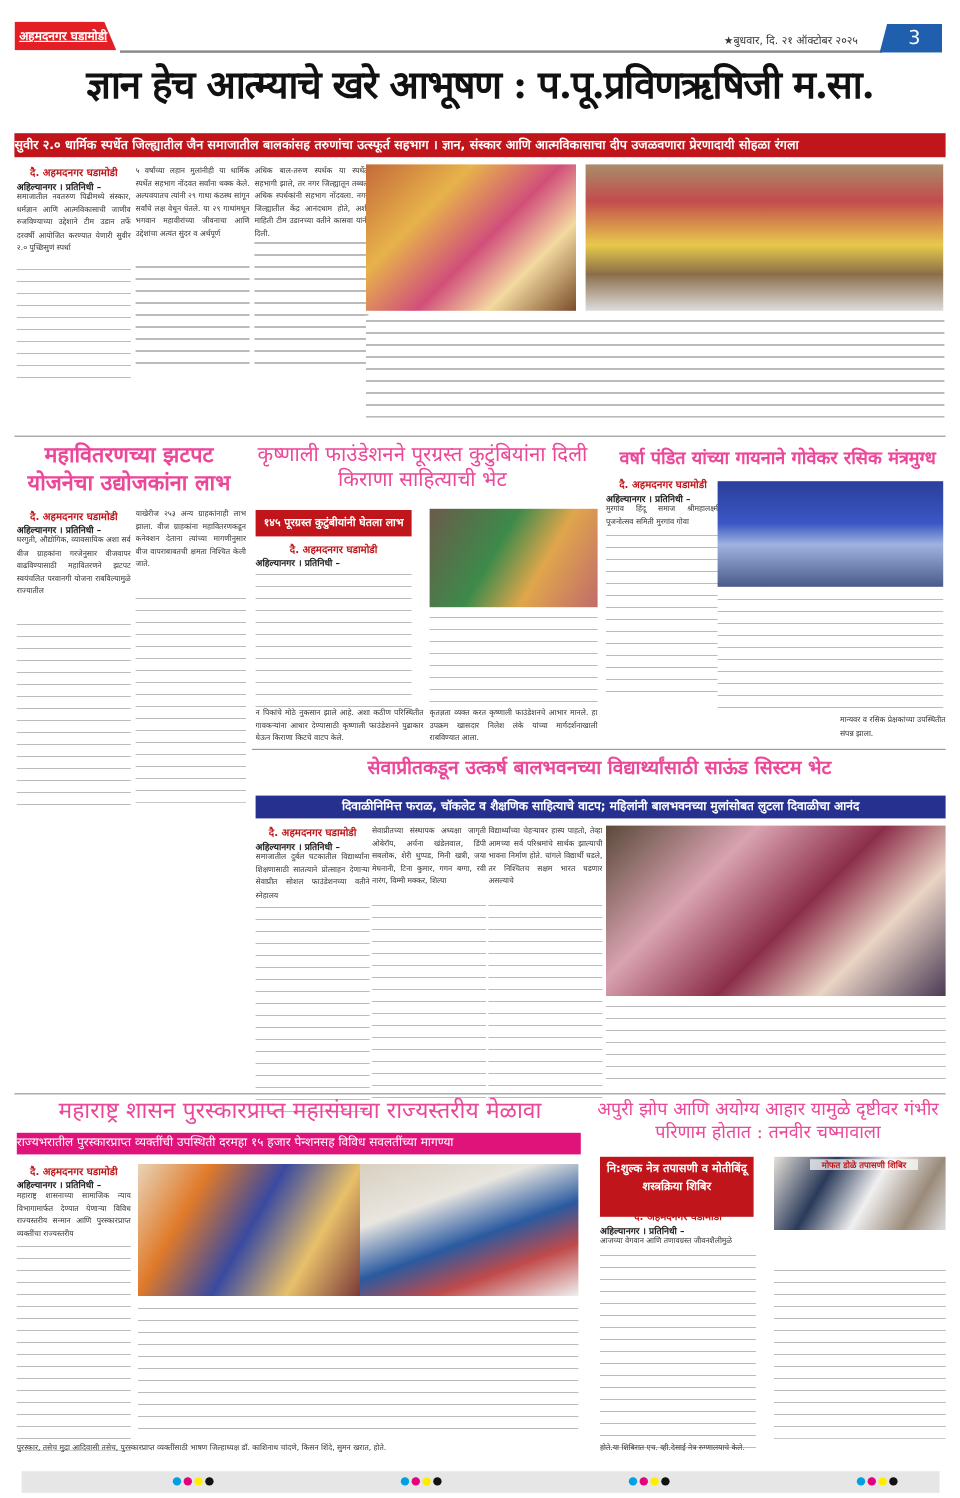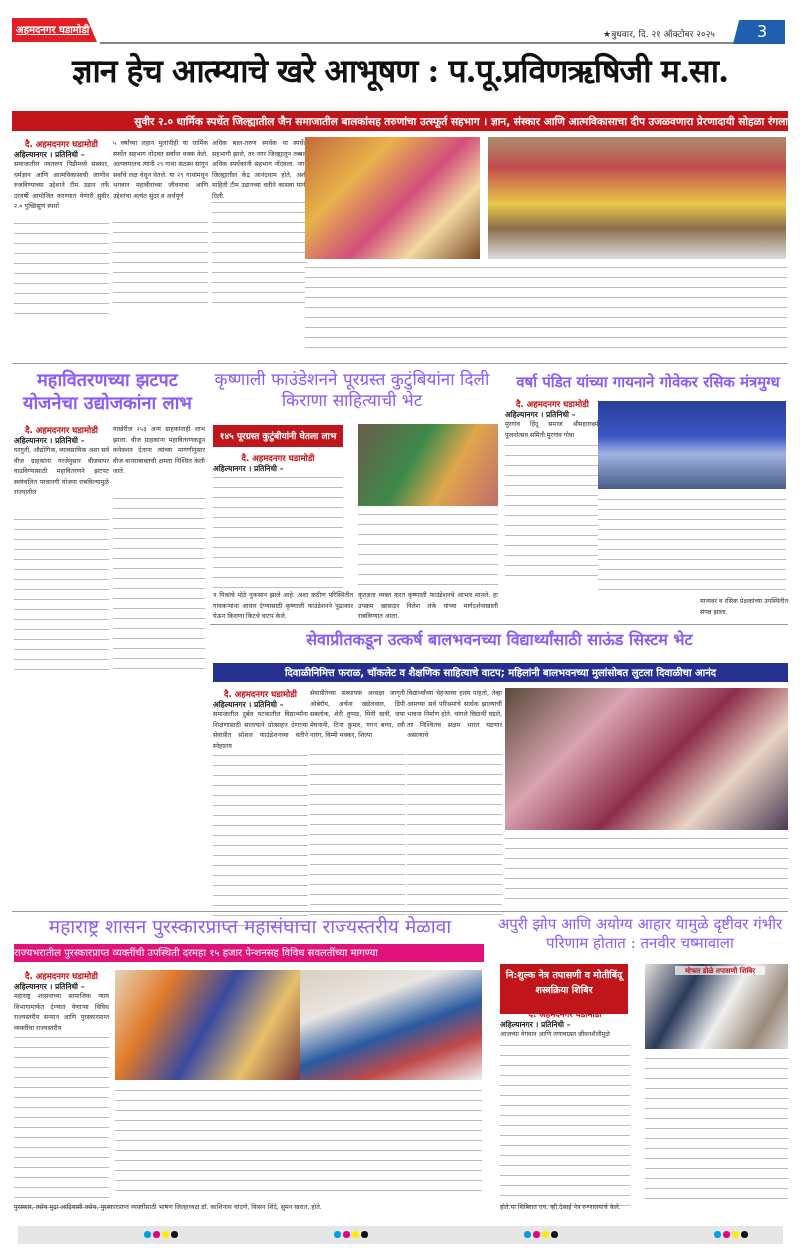--- a/index.html
+++ b/index.html
@@ -6,27 +6,27 @@
 body{width:800px;height:1248px;background:#fff;font-family:"DejaVu Sans",sans-serif;color:#222;position:relative;overflow:hidden}
 .abs{position:absolute}
 .masthead{left:12px;top:18px;width:85px;height:24px;background:#e31e24;clip-path:polygon(0 0,88% 0,100% 100%,0 100%)}
 .masthead span{color:#fff;font-size:10px;font-weight:bold;line-height:24px;padding-left:4px;text-decoration:underline}
 .topline{left:100px;top:42px;width:635px;height:2px;background:#888}
 .date{right:85px;top:27px;font-size:9px;color:#333}
 .pageno{left:733px;top:20px;width:52px;height:24px;background:#1f5fae;clip-path:polygon(12% 0,100% 0,100% 100%,0 100%)}
 .pageno span{color:#fff;font-size:16px;display:block;text-align:center;padding-left:6px;line-height:24px}
 .h1{left:10px;top:48px;width:780px;font-size:32px;font-weight:bold;color:#111;text-align:center;font-family:"DejaVu Serif",serif;letter-spacing:-1px}
 .redband{left:12px;top:111px;width:776px;height:20px;background:#c0161b}
-.redband span{color:#fff;font-size:10.5px;font-weight:bold;line-height:20px;display:block;text-align:right;white-space:nowrap;overflow:hidden}
+.redband span{color:#fff;font-size:10.5px;font-weight:bold;line-height:20px;display:block;text-align:left;white-space:nowrap;overflow:hidden}
 .byline{color:#c0161b;font-size:8.5px;font-weight:bold}
 .dateline{font-size:7.5px;font-weight:bold;color:#222}
 .body-text{font-size:6.3px;line-height:10.5px;color:#333;text-align:justify;overflow:hidden}
 .photo{overflow:hidden}
 .rule{height:1px;background:#999}
-.headline2{font-weight:bold;color:#8b5cf6;font-family:"DejaVu Serif",serif;text-align:center;line-height:1.25}
+.headline2{font-weight:bold;color:#ec4899;font-family:"DejaVu Serif",serif;text-align:center;line-height:1.25}
 .blueband{background:#26318f}
 .blueband span{color:#fff;font-weight:bold;font-size:10px;line-height:19px;display:block;text-align:center;white-space:nowrap;overflow:hidden}
 .pinkband{background:#e0137b}
 .pinkband span{color:#fff;font-size:10px;line-height:18px;display:block;white-space:nowrap;overflow:hidden}
 .redbox{background:#c0161b;color:#fff;text-align:center;font-weight:bold}
 .footer{left:18px;top:1226px;width:765px;height:18px;background:#e6e6e6}
 .dots{position:absolute;top:5px;display:flex;gap:2px}
 .dots i{width:7px;height:7px;border-radius:50%;display:block}
 .col-lines{background:repeating-linear-gradient(#fff 0 4px,#bbb 4px 5px,#fff 5px 10px)}
 </style>
@@ -138,21 +138,21 @@
 <div class="abs body-text" style="left:14px;top:1202px;width:468px;height:12px;white-space:nowrap">पुरस्कार, तसेच मुद्रा आदिवासी तसेच, पुरस्कारप्राप्त व्यक्तींसाठी भाषण जिल्हाध्यक्ष डॉ. काशिनाथ चांदणे, किसन शिंदे, सुमन खरात, होते.</div>
 
 <div class="abs headline2" style="left:490px;top:915px;width:300px;font-size:15px;font-weight:normal">अपुरी झोप आणि अयोग्य आहार यामुळे दृष्टीवर गंभीर परिणाम होतात : तनवीर चष्मावाला</div>
 <div class="abs redbox" style="left:500px;top:964px;width:128px;height:50px;font-size:9.5px;padding-top:3px;line-height:15px">नि:शुल्क नेत्र तपासणी व मोतीबिंदू शस्त्रक्रिया शिबिर</div>
 <div class="abs" style="left:500px;top:1008px;width:130px">
   <div class="byline" style="text-align:center">दै. अहमदनगर घडामोडी</div>
   <div class="dateline">अहिल्यानगर । प्रतिनिधी –</div>
   <div class="body-text" style="height:12px">आजच्या वेगवान आणि तणावग्रस्त जीवनशैलीमुळे</div>
   <div class="col-lines" style="height:170px"></div>
 </div>
-<div class="abs photo" style="left:645px;top:964px;width:143px;height:85px;background:linear-gradient(120deg,#e6e0d8 0%,#2a3a5a 30%,#f0f0f0 55%,#9a8a7a 80%,#ddd 100%)">
+<div class="abs photo" style="left:645px;top:964px;width:143px;height:61px;background:linear-gradient(120deg,#e6e0d8 0%,#2a3a5a 30%,#f0f0f0 55%,#9a8a7a 80%,#ddd 100%)">
   <div style="position:absolute;left:30px;top:2px;width:90px;font-size:7px;color:#c0161b;font-weight:bold;text-align:center;background:rgba(255,255,255,.7)">मोफत डोळे तपासणी शिबिर</div>
 </div>
 <div class="abs col-lines" style="left:645px;top:1054px;width:143px;height:145px"></div>
 <div class="abs body-text" style="left:500px;top:1202px;width:288px;height:12px;white-space:nowrap">होते.या शिबिरात एच. व्ही.देसाई नेत्र रुग्णालयाचे केले.</div>
 
 <div class="abs footer">
   <div class="dots" style="left:126px">
       <i style="background:#00a0e3"></i>
       <i style="background:#e5007e"></i>
       <i style="background:#ffed00"></i>

